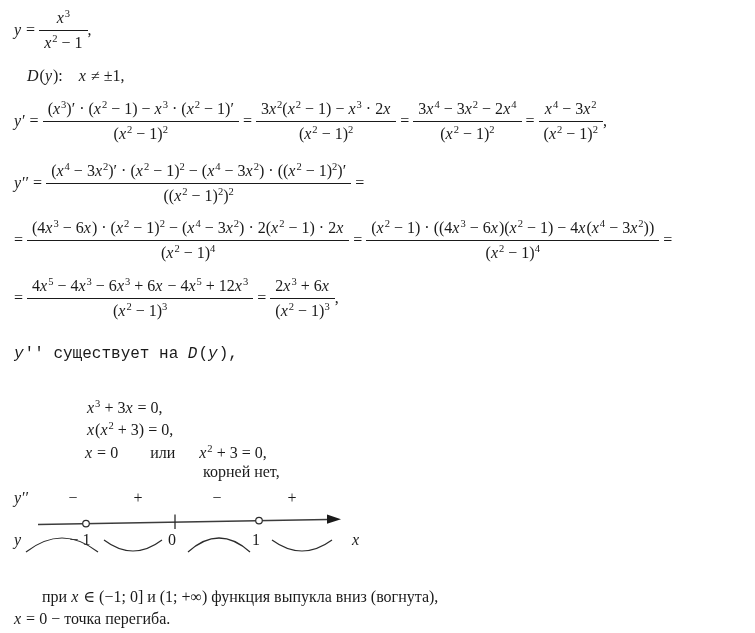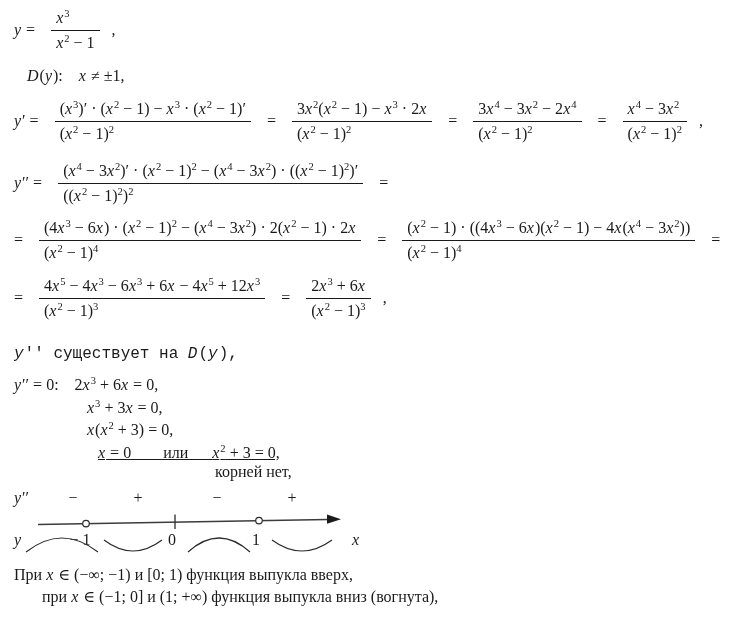--- a/index.html
+++ b/index.html
@@ -19,61 +19,60 @@
     align-items:center;
     white-space:pre;
     line-height:1.25;
   }
   .eq .tk{white-space:pre;}
   .eq i{font-style:italic;padding-right:1px;}
   sup{font-size:66%;line-height:0;vertical-align:0.55em;letter-spacing:0;}
   .frac{
     display:inline-flex;
     flex-direction:column;
-    align-items:flex-start;
-    margin:0 12px;
+    align-items:center;
+    margin:0 0;
     vertical-align:middle;
   }
   .frac .num,.frac .den{line-height:1.2;padding:0 5px;white-space:pre;text-align:center;}
   .frac .bar{align-self:stretch;height:0;border-top:1.4px solid var(--ink,#1a1a1a);margin:2.5px 0 2px 0;}
 
   
   #eq-function{left:14px;top:8px;}
   #eq-domain{left:14px;top:66px;margin-left:13px;}
   #eq-yprime{left:14px;top:99px;}
   #eq-ypp1{left:14px;top:161px;}
   #eq-ypp2{left:14px;top:218px;}
   #eq-ypp3{left:14px;top:276px;}
   #note-exists{left:14px;top:344px;font-family:Liberation Mono, monospace;}
   #eq-zero{left:14px;top:375px;}
   #eq-cubic{left:87px;top:398px;}
   #eq-factored{left:87px;top:420px;}
-  #eq-cases{left:98px;top:443px;text-decoration:underline;}
-  #no-roots{left:203px;top:462px;margin-left:12px;}
+  #eq-cases{left:85px;top:443px;}
+  #no-roots{left:203px;top:462px;}
   #diagram{position:absolute;left:0;top:485px;}
   #concl1{left:14px;top:565px;}
   #concl2{left:14px;top:587px;margin-left:28px;}
   #concl3{left:14px;top:609px;}
 
   #diagram text{font-family:"Liberation Serif","DejaVu Serif",serif;font-size:16px;fill:var(--ink,#1a1a1a);}
   #diagram .math{font-style:italic;}
 </style>
 </head>
 <body>
 
 <div class="page" style="--bg: #ffffff; --ink: #1a1a1a;">
 
   <div class="eq" id="eq-function"><span class="tk"><i>y</i> = </span><span class="frac"><span class="num"><i>x</i><sup>3</sup></span><span class="bar"></span><span class="den"><i>x</i><sup>2</sup> − 1</span></span><span class="tk">,</span></div>
   <div class="eq" id="eq-domain"><span class="tk"><i>D</i>(<i>y</i>):    <i>x</i> ≠ ±1,</span></div>
   <div class="eq" id="eq-yprime"><span class="tk"><i>y</i>′ = </span><span class="frac"><span class="num">(<i>x</i><sup>3</sup>)′ · (<i>x</i><sup>2</sup> − 1) − <i>x</i><sup>3</sup> · (<i>x</i><sup>2</sup> − 1)′</span><span class="bar"></span><span class="den">(<i>x</i><sup>2</sup> − 1)<sup>2</sup></span></span><span class="tk"> = </span><span class="frac"><span class="num">3<i>x</i><sup>2</sup>(<i>x</i><sup>2</sup> − 1) − <i>x</i><sup>3</sup> · 2<i>x</i></span><span class="bar"></span><span class="den">(<i>x</i><sup>2</sup> − 1)<sup>2</sup></span></span><span class="tk"> = </span><span class="frac"><span class="num">3<i>x</i><sup>4</sup> − 3<i>x</i><sup>2</sup> − 2<i>x</i><sup>4</sup></span><span class="bar"></span><span class="den">(<i>x</i><sup>2</sup> − 1)<sup>2</sup></span></span><span class="tk"> = </span><span class="frac"><span class="num"><i>x</i><sup>4</sup> − 3<i>x</i><sup>2</sup></span><span class="bar"></span><span class="den">(<i>x</i><sup>2</sup> − 1)<sup>2</sup></span></span><span class="tk">,</span></div>
   <div class="eq" id="eq-ypp1"><span class="tk"><i>y</i>′′ = </span><span class="frac"><span class="num">(<i>x</i><sup>4</sup> − 3<i>x</i><sup>2</sup>)′ · (<i>x</i><sup>2</sup> − 1)<sup>2</sup> − (<i>x</i><sup>4</sup> − 3<i>x</i><sup>2</sup>) · ((<i>x</i><sup>2</sup> − 1)<sup>2</sup>)′</span><span class="bar"></span><span class="den">((<i>x</i><sup>2</sup> − 1)<sup>2</sup>)<sup>2</sup></span></span><span class="tk"> =</span></div>
   <div class="eq" id="eq-ypp2"><span class="tk">= </span><span class="frac"><span class="num">(4<i>x</i><sup>3</sup> − 6<i>x</i>) · (<i>x</i><sup>2</sup> − 1)<sup>2</sup> − (<i>x</i><sup>4</sup> − 3<i>x</i><sup>2</sup>) · 2(<i>x</i><sup>2</sup> − 1) · 2<i>x</i></span><span class="bar"></span><span class="den">(<i>x</i><sup>2</sup> − 1)<sup>4</sup></span></span><span class="tk"> = </span><span class="frac"><span class="num">(<i>x</i><sup>2</sup> − 1) · ((4<i>x</i><sup>3</sup> − 6<i>x</i>)(<i>x</i><sup>2</sup> − 1) − 4<i>x</i>(<i>x</i><sup>4</sup> − 3<i>x</i><sup>2</sup>))</span><span class="bar"></span><span class="den">(<i>x</i><sup>2</sup> − 1)<sup>4</sup></span></span><span class="tk"> =</span></div>
   <div class="eq" id="eq-ypp3"><span class="tk">= </span><span class="frac"><span class="num">4<i>x</i><sup>5</sup> − 4<i>x</i><sup>3</sup> − 6<i>x</i><sup>3</sup> + 6<i>x</i> − 4<i>x</i><sup>5</sup> + 12<i>x</i><sup>3</sup></span><span class="bar"></span><span class="den">(<i>x</i><sup>2</sup> − 1)<sup>3</sup></span></span><span class="tk"> = </span><span class="frac"><span class="num">2<i>x</i><sup>3</sup> + 6<i>x</i></span><span class="bar"></span><span class="den">(<i>x</i><sup>2</sup> − 1)<sup>3</sup></span></span><span class="tk">,</span></div>
   <div class="eq" id="note-exists"><span class="tk"><i>y</i>′′ существует на <i>D</i>(<i>y</i>),</span></div>
-  <div class="eq" id="eq-zero"><span class="tk"><i>y</i>′′ = 0:    2<i>x</i><sup>3</sup> + 6<i>x</i> = 0,</span></div>
   <div class="eq" id="eq-cubic"><span class="tk"><i>x</i><sup>3</sup> + 3<i>x</i> = 0,</span></div>
   <div class="eq" id="eq-factored"><span class="tk"><i>x</i>(<i>x</i><sup>2</sup> + 3) = 0,</span></div>
   <div class="eq" id="eq-cases"><span class="tk"><i>x</i> = 0        или      <i>x</i><sup>2</sup> + 3 = 0,</span></div>
   <div class="eq" id="no-roots"><span class="tk">корней нет,</span></div>
 
   <svg id="diagram" width="400" height="75" viewBox="0 0 400 75">
 
     <text class="math" x="14" y="18">y′′</text>
 
     <text x="73" y="18" text-anchor="middle">−</text>
@@ -93,16 +92,16 @@
     <text x="172" y="60" text-anchor="middle">0</text>
     <text x="256" y="60" text-anchor="middle">1</text>
     <text class="math" x="352" y="60">x</text>
 
     <path d="M 26 67 Q 62 39 98 67" fill="none" stroke="#2b2b2b" stroke-width="1.2"></path>
     <path d="M 104 55 Q 133 77 162 55" fill="none" stroke="#2b2b2b" stroke-width="1.2"></path>
     <path d="M 188 67 Q 219 39 250 67" fill="none" stroke="#2b2b2b" stroke-width="1.2"></path>
     <path d="M 272 55 Q 302 77 332 55" fill="none" stroke="#2b2b2b" stroke-width="1.2"></path>
   </svg>
 
-  <div class="eq" id="concl1"><span class="tk">При <i>x</i> ∈ (−∞; −1) и [0; 1) функция выпукла вверх,</span></div>
   <div class="eq" id="concl2"><span class="tk">при <i>x</i> ∈ (−1; 0] и (1; +∞) функция выпукла вниз (вогнута),</span></div>
+  <div class="eq" id="concl3"><span class="tk"><i>x</i> = 0 − точка перегиба.</span></div>
 
 </div>
 
 </body></html>

